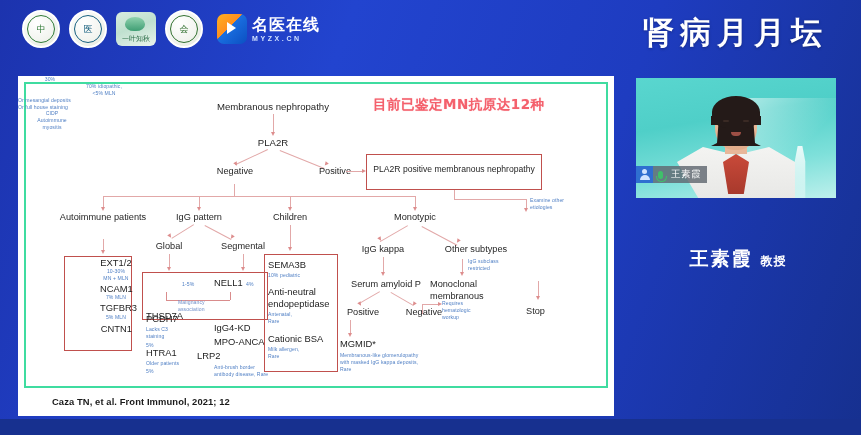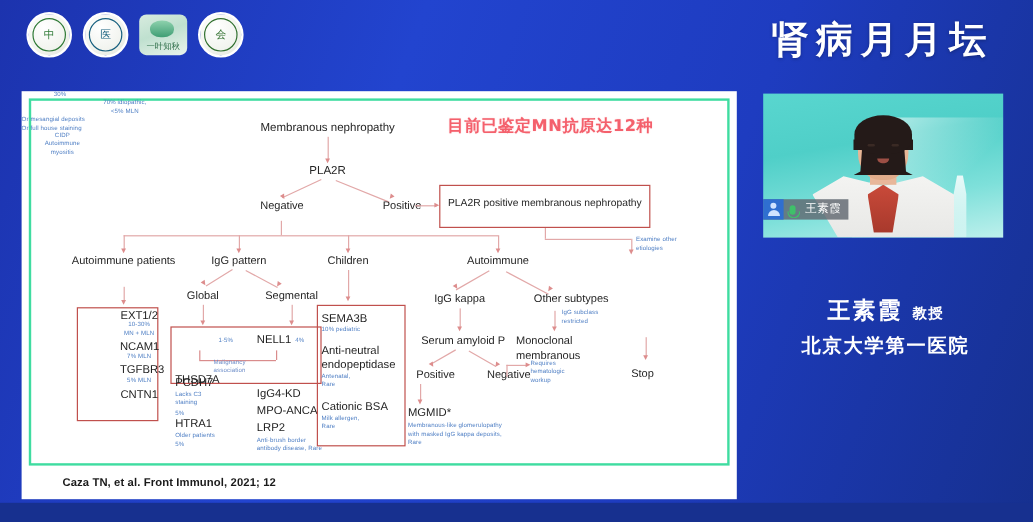--- a/index.html
+++ b/index.html
@@ -292,20 +292,27 @@
         <div class="inner">中</div>
       </div>
       <div class="logo-badge b2">
         <div class="inner">医</div>
       </div>
       <div class="logo-flat">
         <span>一叶知秋</span>
       </div>
       <div class="logo-badge b4">
         <div class="inner">会</div>
+      </div>
+      <div class="myzx">
+        <div class="myzx-mark"></div>
+        <div class="myzx-text">
+          <span class="myzx-cn">名医在线</span>
+          <span class="myzx-en">MYZX.CN</span>
+        </div>
       </div>
     </div>
     <div id="program-title">肾病月月坛</div>
   </div>
 
   <div id="slide-outer"></div>
   <div id="slide-frame"></div>
 
   <div id="slide">
 
@@ -354,32 +361,32 @@
     <div class="nd" style="left:136px; top:136px; width:90px;">IgG pattern</div>
     <div class="diag" style="left:176px; top:149px; width:26px; transform: rotate(148deg);"></div>
     <div class="arrow-d" style="left:150px; top:158px; transform: rotate(-34deg);"></div>
     <div class="diag" style="left:187px; top:149px; width:30px; transform: rotate(28deg);"></div>
     <div class="arrow-d" style="left:212px; top:159px; transform: rotate(34deg);"></div>
 
     <div class="nd" style="left:236px; top:136px; width:72px;">Children</div>
     <div class="ln v" style="left:272px; top:149px; height:23px;"></div>
     <div class="arrow-d" style="left:269.5px; top:171px;"></div>
 
-    <div class="nd" style="left:356px; top:136px; width:82px;">Autoimmune</div>
+    <div class="nd" style="left:356px; top:136px; width:82px;">Monotypic</div>
 
     <div class="redbox" style="left:46px; top:180px; width:68px; height:95px;"></div>
     <div style="position:absolute; left:46px; top:182px; width:68px; text-align:center;padding-left:36px;">
       <div class="gene">EXT1/2</div>
       <div class="sub" style="white-space:pre;">10-30%
 MN + MLN</div>
       <div class="gene" style="margin-top:2px;">NCAM1</div>
       <div class="sub">7% MLN</div>
       <div class="gene" style="margin-top:2px;">TGFBR3</div>
       <div class="sub">5% MLN</div>
-      <div class="gene" style="margin-top:3px;">CNTN1</div>
+      <div class="gene" style="margin-top:3px;text-align:right;">CNTN1</div>
     </div>
     <div class="sub" style="left:46px; top:275px; width:68px; text-align:center; white-space:pre;">CIDP
 Autoimmune
 myositis</div>
 
     <div class="nd" style="left:122px; top:165px; width:58px;">Global</div>
     <div class="ln v" style="left:151px; top:178px; height:14px;"></div>
     <div class="arrow-d" style="left:148.5px; top:191px;"></div>
 
     <div class="nd" style="left:192px; top:165px; width:66px;">Segmental</div>
@@ -401,21 +408,21 @@
     <div class="gene" style="position:absolute; left:128px; top:238px;">PCDH7</div>
     <div class="sub left" style="position:absolute; left:128px; top:250px; white-space:pre;">Lacks C3
 staining</div>
     <div class="sub left" style="position:absolute; left:128px; top:266px;">5%</div>
     <div class="gene" style="position:absolute; left:128px; top:272px;">HTRA1</div>
     <div class="sub left" style="position:absolute; left:128px; top:284px;">Older patients</div>
     <div class="sub left" style="position:absolute; left:128px; top:292px;">5%</div>
 
     <div class="gene" style="position:absolute; left:196px; top:247px;">IgG4-KD</div>
     <div class="gene" style="position:absolute; left:196px; top:261px;">MPO-ANCA</div>
-    <div class="gene" style="position:absolute; left:196px; top:275px;text-align:right;">LRP2</div>
+    <div class="gene" style="position:absolute; left:179px; top:275px;text-align:right;">LRP2</div>
     <div class="sub left" style="position:absolute; left:196px; top:288px; white-space:pre;">Anti-brush border
 antibody disease, Rare</div>
 
     <div class="redbox" style="left:246px; top:178px; width:74px; height:118px;"></div>
     <div class="gene" style="position:absolute; left:250px; top:184px;">SEMA3B</div>
     <div class="sub left" style="position:absolute; left:250px; top:196px;">10% pediatric</div>
     <div class="gene" style="position:absolute; left:250px; top:210px; white-space:pre; line-height:1.25;">Anti-neutral
 endopeptidase</div>
     <div class="sub left" style="position:absolute; left:250px; top:235px; white-space:pre;">Antenatal,
 Rare</div>
@@ -501,17 +508,16 @@
     <div class="nb-mic">
         <div class="m"></div>
       </div>
     <div class="nb-name">王素霞</div>
   </div>
 
   <div id="speaker-block">
     <div id="speaker-line1">
       <span>王素霞</span><span class="rank">教授</span>
     </div>
-    <div id="speaker-line2">北京大学第一医院</div>
   </div>
 
   <div id="bottom-strip"></div>
 </div>
 
 </body></html>

